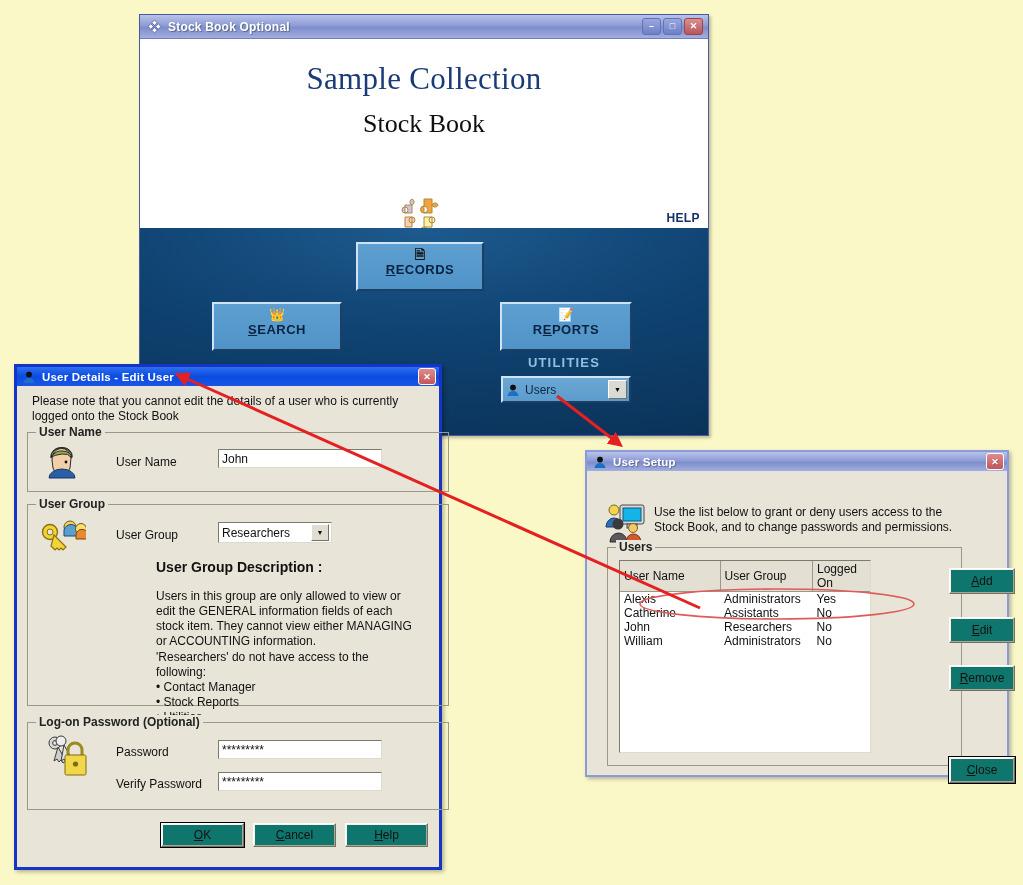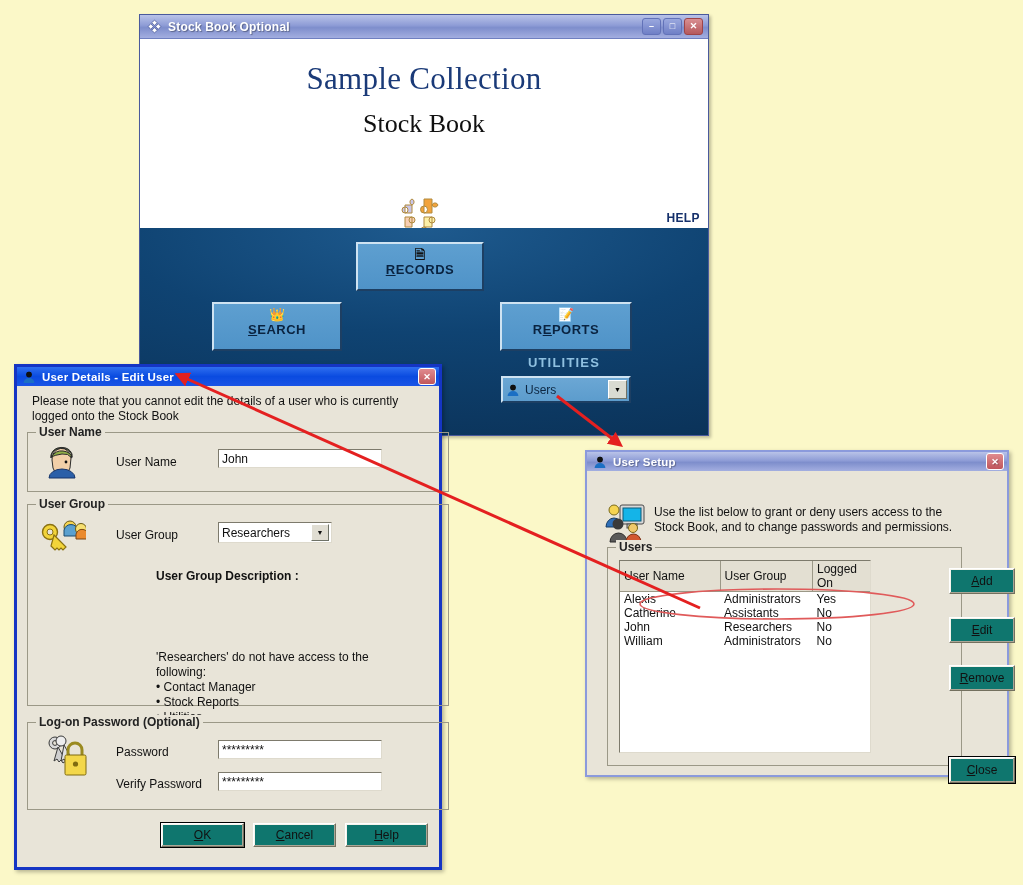--- a/index.html
+++ b/index.html
@@ -161,21 +161,21 @@
     border:3px solid #1535c4;
   }
   #dlg-user-details .dlg-title{
     background:linear-gradient(to bottom,#2f6ff0 0%,#0a4be0 50%,#1a54e6 100%);
   }
   #ud-note{position:absolute;left:15px;top:8px;width:392px;line-height:15px;font-size:12px;color:#111;}
   #gb-username{left:10px;top:46px;width:400px;height:58px;}
   #gb-usergroup{left:10px;top:118px;width:400px;height:200px;}
   #gb-password{left:10px;top:336px;width:400px;height:86px;}
   .faceicon{position:absolute;}
-  #ugdesc-title{position:absolute;left:128px;top:64px;font-size:12px;font-weight:bold;color:#111;}
+  #ugdesc-title{position:absolute;left:128px;top:54px;font-size:14px;font-weight:bold;color:#111;}
   #ugdesc-body{position:absolute;left:128px;top:84px;width:265px;font-size:12px;line-height:15px;color:#111;}
   #ugdesc-body2{position:absolute;left:128px;top:145px;width:265px;font-size:12px;line-height:15px;color:#111;}
 
   
   #dlg-user-setup{
     left:585px;top:450px;width:420px;height:323px;
     border:2px solid #8b9adc;
   }
   #dlg-user-setup .dlg-title{
     background:linear-gradient(to bottom,#b9c3e8 0%,#8e9cd6 45%,#7e8ecc 55%,#a3aee0 100%);
@@ -409,20 +409,21 @@
         </svg>
       </span>
 
       <span class="abs ctext" style="left:88px;top:23px;">User Group</span>
       <div class="combo abs" style="left:190px;top:17px;width:114px;height:21px;">
         <span>Researchers</span>
         <span class="arrow">▼</span>
       </div>
 
       <div id="ugdesc-title">User Group Description :</div>
+      <div id="ugdesc-body">Users in this group are only allowed to view or edit the GENERAL information fields of each stock item.  They cannot view either MANAGING or ACCOUNTING information.</div>
       <div id="ugdesc-body2">
         <div>'Researchers' do not have access to the following:</div>
         <div>• Contact Manager</div>
         <div>• Stock Reports</div>
         <div>• Utilities</div>
       </div>
     </div>
 
     <div class="gbox" id="gb-password">
       <span class="gbox-legend">Log-on Password  (Optional)</span>

